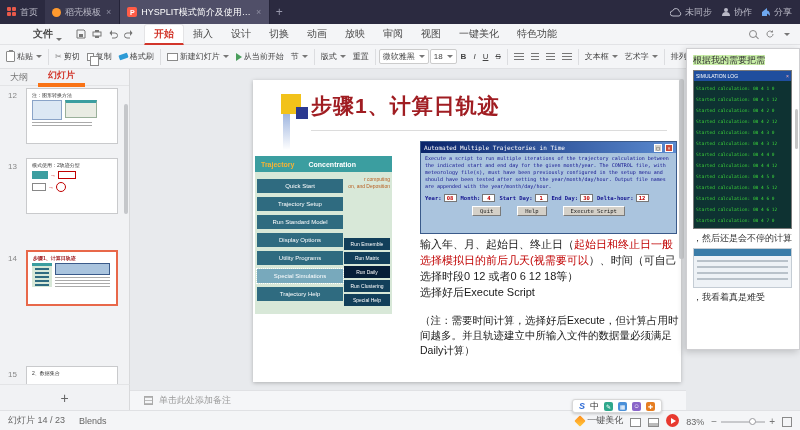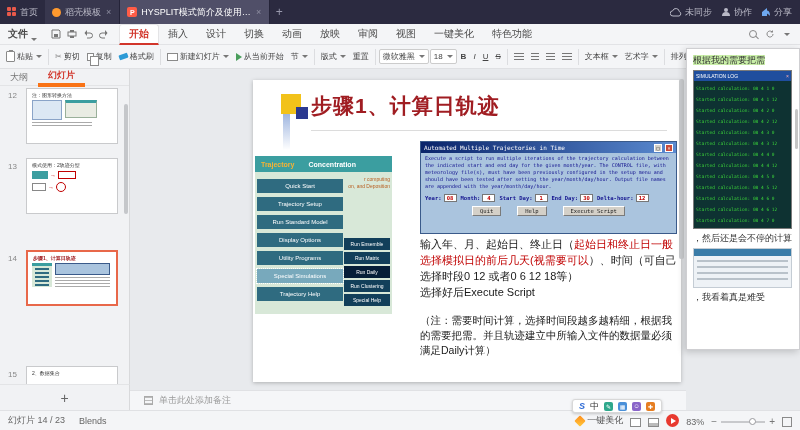--- a/index.html
+++ b/index.html
@@ -22,21 +22,21 @@
   .tab-x{color:#8d8da0;font-size:9px;padding:0 1px;cursor:pointer;}
   .tab-add{width:18px;height:24px;display:flex;align-items:center;justify-content:center;
     color:#9a9aae;font-size:12px;cursor:pointer;}
   .tb-right{margin-left:auto;display:flex;align-items:center;gap:9px;padding-right:8px;}
   .tb-right .it{display:flex;align-items:center;gap:3px;cursor:pointer;}
   .tb-right svg{display:block;}
 
   
   .menubar{position:absolute;top:24px;left:0;width:800px;height:21px;background:#f4f5f7;
     border-bottom:1px solid #e2e3e6;display:flex;align-items:center;font-size:10px;color:#4a4a4a;}
-  .mfile{display:flex;align-items:flex-end;gap:2px;padding:0 8px;font-weight:bold;}
+  .mfile{display:flex;align-items:flex-end;gap:2px;padding:0 8px;font-weight:bold;margin-left:25px;}
   .qicons{display:flex;align-items:center;gap:6px;padding:0 6px;color:#777;}
   .qicons svg{display:block;}
   .mtabs{display:flex;align-items:flex-end;height:21px;margin-left:4px;}
   .mtab{padding:2px 9px;height:21px;display:flex;align-items:center;cursor:pointer;}
   .mtab.active{background:#ffffff;color:#d2362b;font-weight:bold;border:1px solid #e4e4e6;
     border-bottom:2px solid #d2362b;border-radius:3px 3px 0 0;}
   .m-right{margin-left:auto;display:flex;align-items:center;gap:8px;padding-right:10px;color:#888;}
   .lens{width:8px;height:8px;border:1.3px solid #888;border-radius:50%;position:relative;}
   .lens::after{content:"";position:absolute;width:4px;height:1.3px;background:#888;
     transform:rotate(45deg);right:-3px;bottom:-1px;}
@@ -484,21 +484,21 @@
         <span class="dbtn">Help</span>
         <span class="dbtn">Execute Script</span>
       </div>
     </div>
 
     <div class="s-text">
       <div>
         <span>输入年、月、起始日、终止日（</span><span class="red">起始日和终止日一般选择模拟日的前后几天(视需要可以</span><span>）、时间（可自己选择时段0 12 或者0 6 12 18等）</span>
       </div>
       <div>选择好后Execute Script</div>
-      <div class="s-note">（注：需要时间计算，选择时间段越多越精细，根据我的需要把需。并且轨迹建立中所输入文件的数据量必须满足Daily计算）</div>
+      <div class="s-note">（注：需要时间计算，选择好后Execute，但计算占用时间越多。并且轨迹建立中所输入文件的数据量必须满足Daily计算）</div>
     </div>
   </div>
   <div class="cscroll"></div>
 </div>
 
 <div class="chat">
   <div><span class="hl-green">根据我的需要把需</span></div>
   <div class="log">
     <div class="log-title">
       <span>SIMULATION LOG</span>

